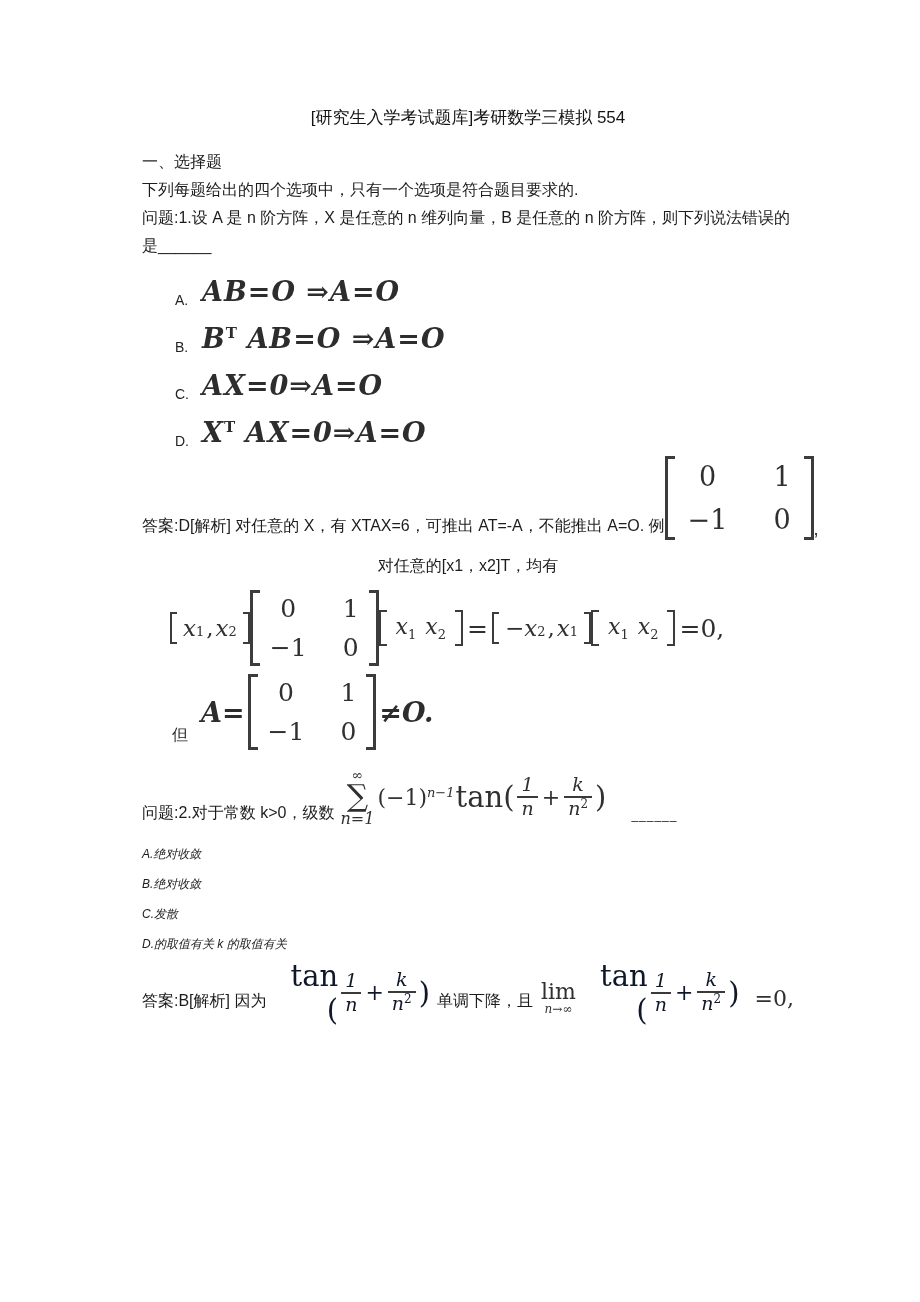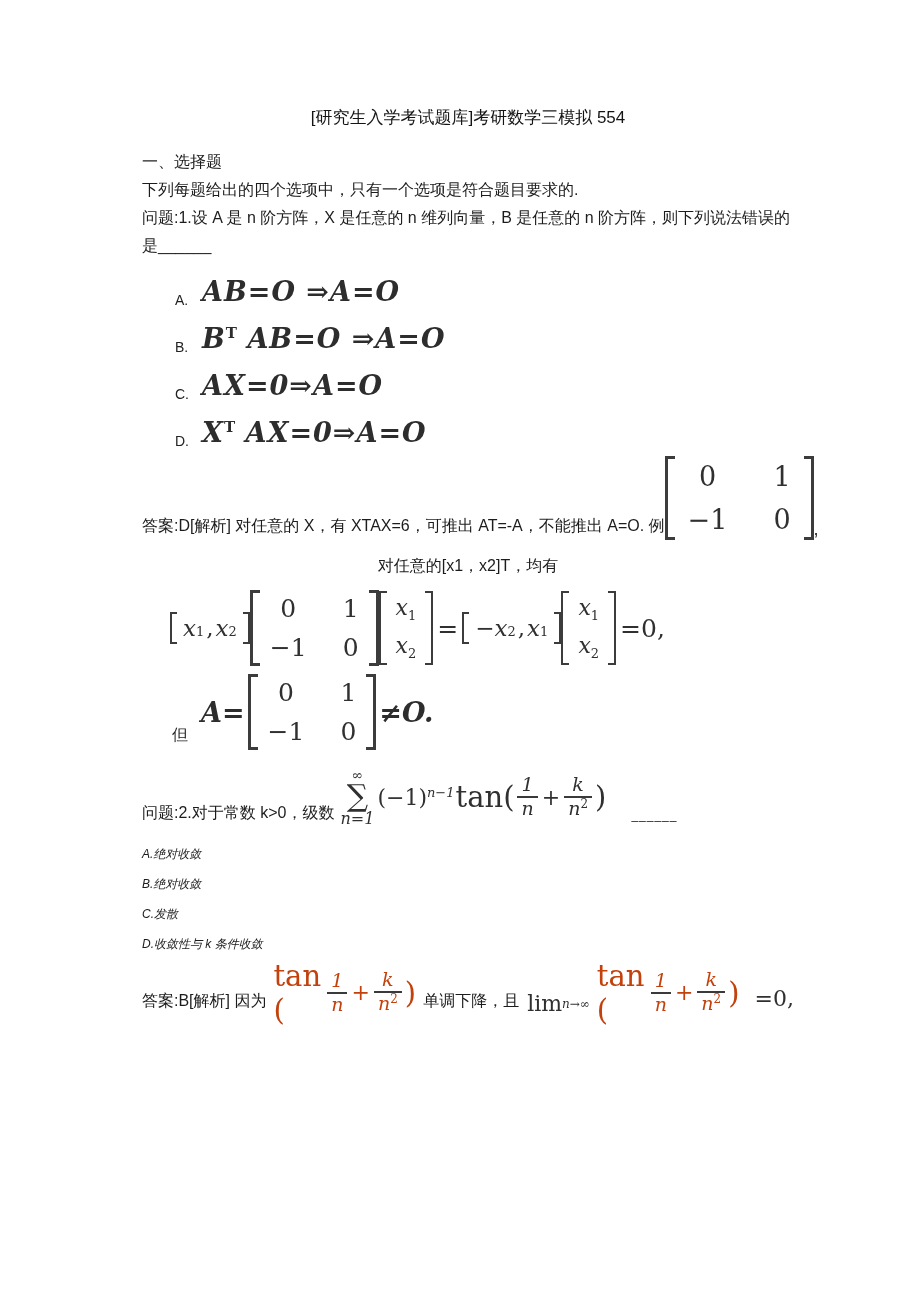--- a/index.html
+++ b/index.html
@@ -47,21 +47,21 @@
     font-size:23px; padding:3px 6px; color:#303030; }
   .rv .it { font-style:italic; }
   .rv sub { font-size:13px; }
   .rv .cm { padding:0 2px; }
 
   
   .cv { display:inline-flex; align-items:stretch; flex:none; }
   .cv .bl, .cv .br2 { width:8px; flex:none; }
   .cv .bl  { border-left:2.5px solid #3c3c3c; border-top:2.5px solid #3c3c3c; border-bottom:2.5px solid #3c3c3c; }
   .cv .br2 { border-right:2.5px solid #3c3c3c; border-top:2.5px solid #3c3c3c; border-bottom:2.5px solid #3c3c3c; }
-  .cv .ccells { display:flex; flex-direction:column; align-items:center; gap:9px; padding:4px 9px;
+  .cv .ccells { display:flex; flex-direction:row; align-items:center; gap:9px; padding:4px 9px;
     font-family:"DejaVu Serif","Liberation Serif",serif; font-size:22px; color:#303030; }
   .cv .it { font-style:italic; }
   .cv sub { font-size:13px; }
 
   
   .ans1row { display:flex; align-items:flex-end; }
   .ans1row .bodytext { font-size:16px; line-height:28px; }
   .after-comma { font-size:18px; line-height:22px; }
 
   
@@ -94,23 +94,23 @@
   .blank { margin-left:20px; font-size:12px; line-height:24px; letter-spacing:1px; }
 
   
   .opts2 { margin-top:12px; }
   .opt2 { font-size:12px; line-height:30px;font-style:italic; }
 
   
   .ans2row { display:flex; align-items:flex-end; margin-top:0; }
   .ans2row .bodytext { font-size:16px; line-height:28px; }
   .tangrp { display:inline-flex; align-items:center; font-family:"DejaVu Serif","Liberation Serif",serif;
-    color:#c2410c; margin:0 6px; }
+    color:#0f172a; margin:0 6px;text-align:right; }
   .dip { margin-bottom:-12px; }
-  .limstack { display:inline-flex; align-items:center; line-height:1;
+  .limstack { display:inline-flex; flex-direction:column; align-items:center; line-height:1;
     font-family:"DejaVu Serif","Liberation Serif",serif; color:#303030; margin:0 0 0 8px; }
   .limstack .limword { font-size:22px; }
   .limstack .limsub { font-size:12px; font-style:italic; }
   .a2tail { font-family:"DejaVu Serif","Liberation Serif",serif; font-size:22px; color:#303030;
     margin:0 0 4px 8px; }
 </style>
 </head>
 <body>
 
 <div class="page">
@@ -253,21 +253,21 @@
           </span>
         <span class="tanw">)</span>
       </span>
       <span class="blank">______</span>
     </div>
 
     <div class="opts2">
       <div class="opt2">A.绝对收敛</div>
       <div class="opt2">B.绝对收敛</div>
       <div class="opt2">C.发散</div>
-      <div class="opt2">D.收敛性与 k 条件收敛</div>
+      <div class="opt2">D.的取值有关 k 的取值有关</div>
     </div>
 
     <div class="ans2row">
       <span class="bodytext nowrap">答案:B[解析]  因为</span>
       <span class="tangrp dip">
         <span class="tanw">tan (</span>
         <span class="frac">
             <span class="num">1</span>
             <span class="den"><span>n</span></span>
           </span>

